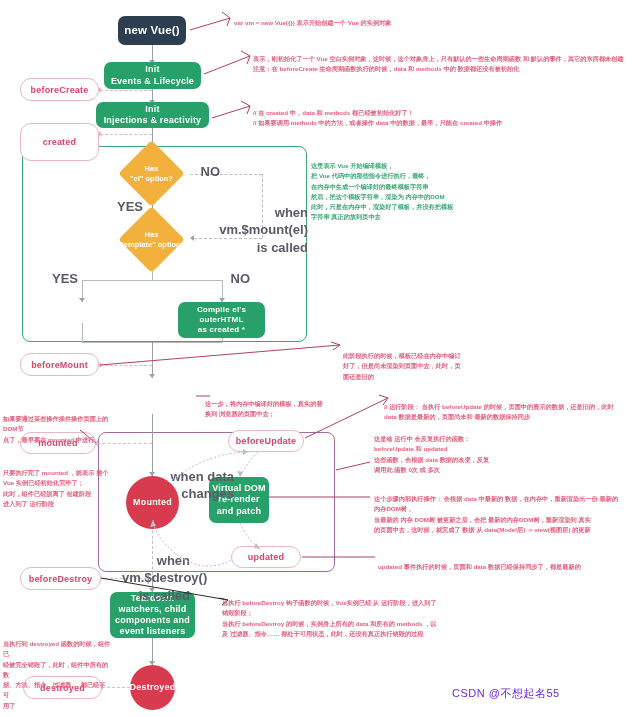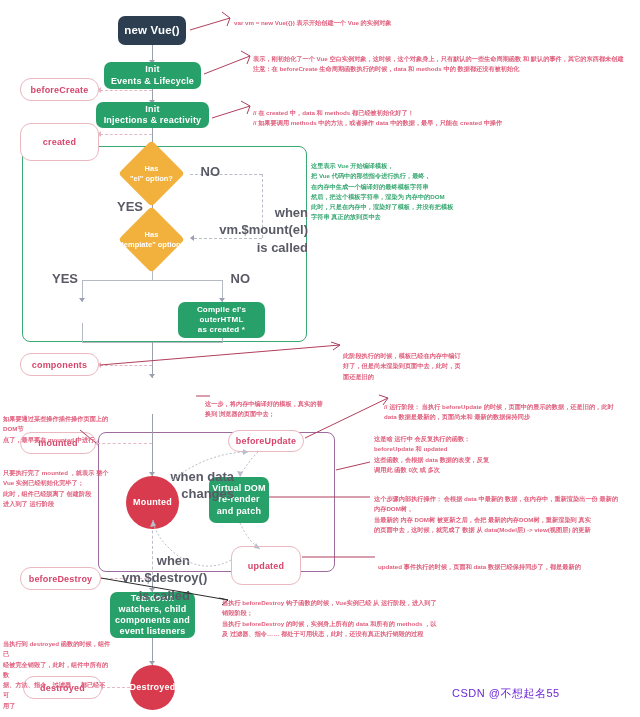--- a/index.html
+++ b/index.html
@@ -275,29 +275,29 @@
     <span>Destroyed</span>
   </div>
 
   <div class="pill" style="left:20px; top:78px; width:79px; height:23px;">
     <span>beforeCreate</span>
   </div>
   <div class="pill" style="left:20px; top:123px; width:79px; height:38px;">
     <span>created</span>
   </div>
   <div class="pill" style="left:20px; top:353px; width:79px; height:23px;">
-    <span>components</span>
+    <span>beforeMount</span>
   </div>
   <div class="pill" style="left:20px; top:432px; width:76px; height:22px;">
     <span>mounted</span>
   </div>
   <div class="pill" style="left:228px; top:430px; width:76px; height:22px;">
     <span>beforeUpdate</span>
   </div>
-  <div class="pill" style="left:231px; top:546px; width:70px; height:39px;">
+  <div class="pill" style="left:231px; top:546px; width:70px; height:22px;">
     <span>updated</span>
   </div>
   <div class="pill" style="left:20px; top:567px; width:81px; height:23px;">
     <span>beforeDestroy</span>
   </div>
   <div class="pill" style="left:23px; top:676px; width:79px; height:23px;">
     <span>destroyed</span>
   </div>
 
   <div class="dtext" style="left:198px; top:163px; width:22px;">

